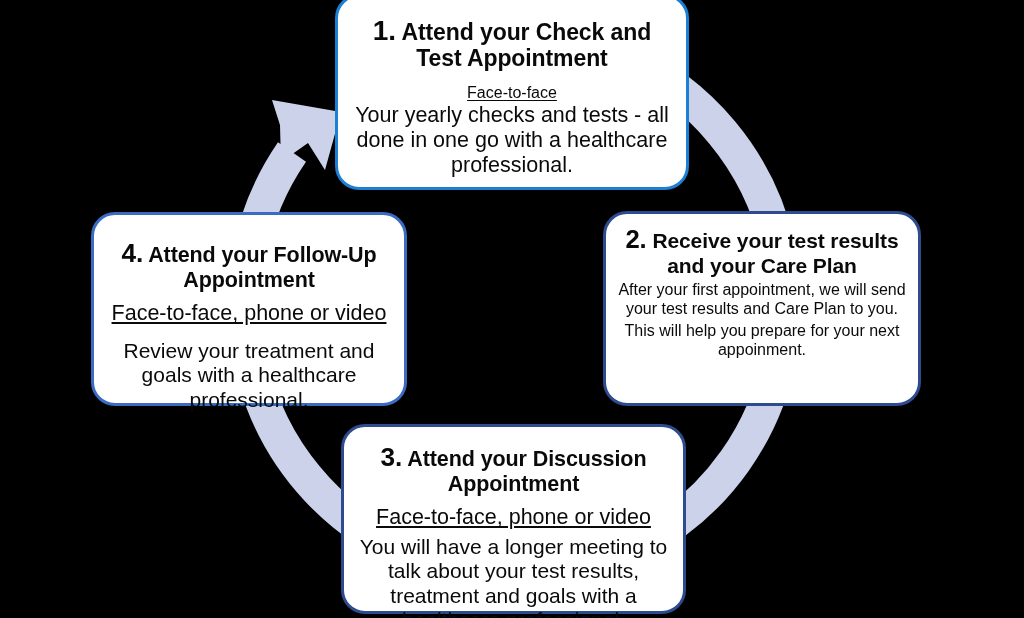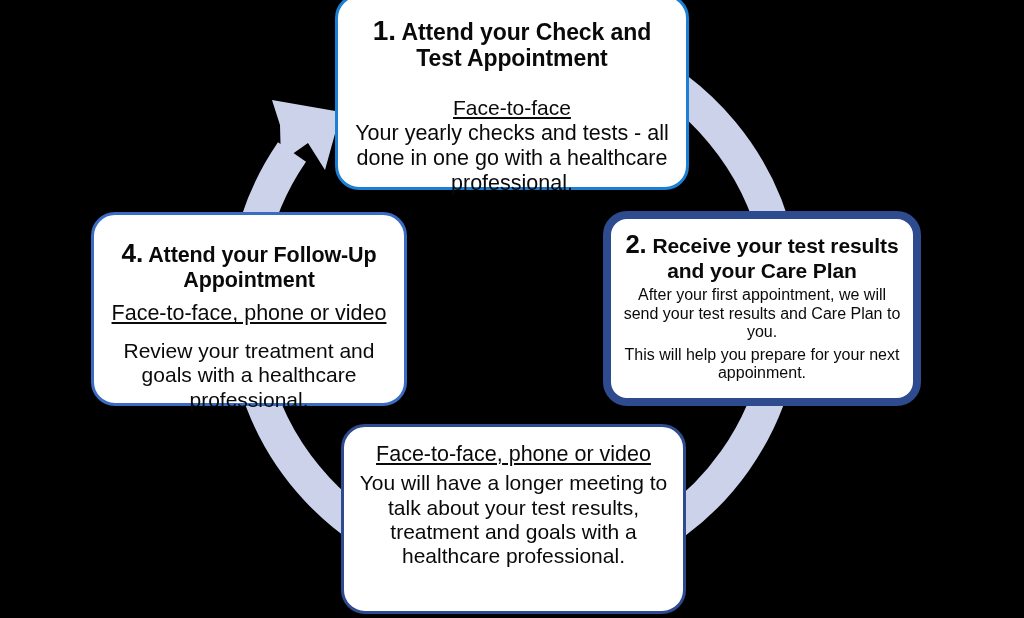--- a/index.html
+++ b/index.html
@@ -75,30 +75,30 @@
   
   #step-box-1 {
     left: 335px;
     top: -6px;
     width: 354px;
     height: 196px;
     border: 3px solid #1b7fd4;
     border-radius: 24px;
   }
   #step-box-1 .step-title { font-size: 23px; margin-top: 12px; }
-  #step-box-1 .step-mode  { font-size: 21px; margin-top: 24px; }
+  #step-box-1 .step-mode  { font-size: 16px; margin-top: 12px; }
   #step-box-1 .step-desc  { font-size: 21.5px; }
 
   
   #step-box-2 {
     left: 603px;
     top: 211px;
     width: 318px;
     height: 195px;
-    border: 8px solid #84cc16;
+    border: 3px solid #84cc16;
     border-radius: 24px;
     overflow: visible;
   }
   #step-box-2 .step-title { font-size: 21px; margin-top: 5px; }
   #step-box-2 .step-mode  { font-size: 21px; margin-top: 7px; }
   #step-box-2 .step-desc  { font-size: 16px; margin-top: 4px; }
 
   
   #step-box-3 {
     left: 341px;
@@ -152,20 +152,24 @@
   <div class="step-box" id="step-box-2" style="border-color: rgb(46, 75, 143);">
     <div class="step-title">
       <span class="step-num">2.</span>
       <span>Receive your test results and your Care Plan</span>
     </div>
     <div class="step-desc">After your first appointment, we will send your test results and Care Plan to you.</div>
     <div class="step-desc">This will help you prepare for your next appoinment.</div>
   </div>
 
   <div class="step-box" id="step-box-3" style="border-color: rgb(46, 75, 143);">
+    <div class="step-title">
+      <span class="step-num">3.</span>
+      <span>Attend your Discussion Appointment</span>
+    </div>
     <div class="step-mode">Face-to-face, phone or video</div>
     <div class="step-desc">You will have a longer meeting to talk about your test results, treatment and goals with a healthcare professional.</div>
   </div>
 
   <div class="step-box" id="step-box-4" style="border-color: rgb(58, 108, 196);">
     <div class="step-title">
       <span class="step-num">4.</span>
       <span>Attend your Follow-Up Appointment</span>
     </div>
     <div class="step-mode">Face-to-face, phone or video</div>

